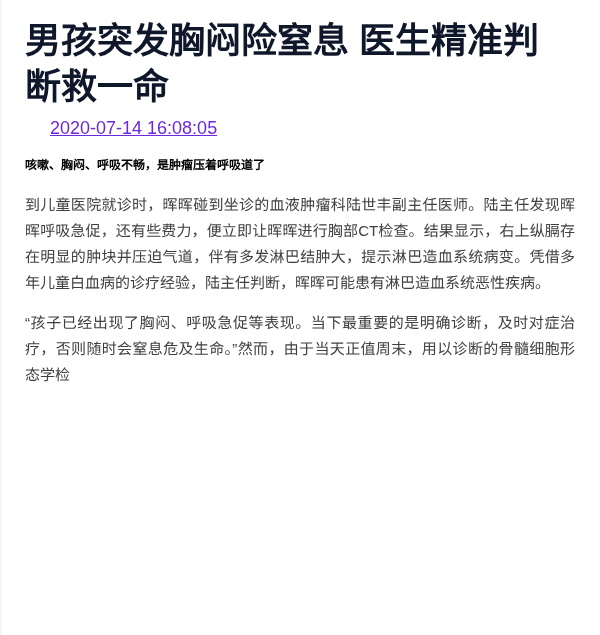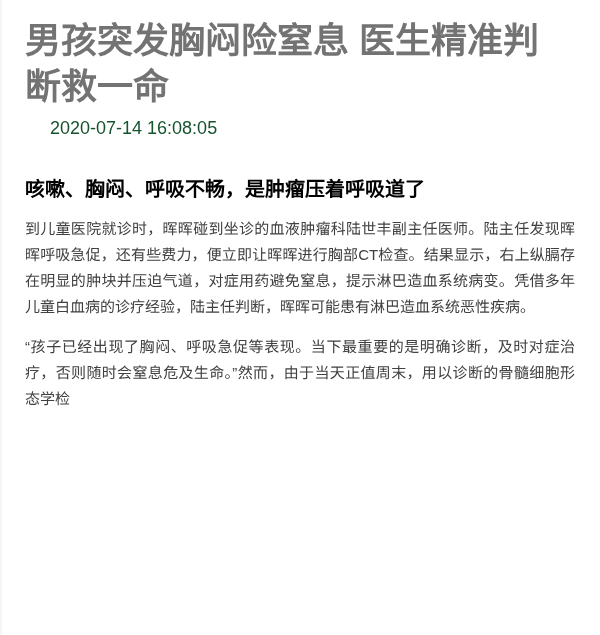--- a/index.html
+++ b/index.html
@@ -18,57 +18,58 @@
     overflow: hidden;
     background: #ffffff;
     border-left: 2px solid #f5f5f5;
     padding: 18px 25px 0 23px;
   }
   .article-title {
     margin: 0 12px 6px 0;
     font-size: 36px;
     line-height: 46px;
     font-weight: 700;
-    color: #737373;
+    color: #0f172a;
     letter-spacing: 0;
   }
   .timestamp {
-    margin: 0 0 36px 25px;
+    margin: 0 0 12px 25px;
     font-size: 18px;
     line-height: 24px;
-    color: #14532d;
+    color: #6d28d9;
     font-weight: 400;
+    text-decoration: underline;
   }
   .body-paragraph {
     margin: 0 0 14px 0;
     font-size: 15px;
     line-height: 26px;
     color: #404040;
     text-align: justify;
     text-justify: inter-ideograph;
   }
   .section-heading {
     margin: 0 0 14px 0;
-    font-size: 20px;
+    font-size: 12px;
     line-height: 26px;
     font-weight: 700;
     color: #000000;
   }
 </style>
 </head>
 <body>
 
 <main class="page">
 
   <h1 class="article-title">男孩突发胸闷险窒息 医生精准判断救一命</h1>
 
   <div class="timestamp">2020-07-14 16:08:05</div>
 
 
   <h2 class="section-heading">咳嗽、胸闷、呼吸不畅，是肿瘤压着呼吸道了</h2>
 
 
-  <p class="body-paragraph">到儿童医院就诊时，晖晖碰到坐诊的血液肿瘤科陆世丰副主任医师。陆主任发现晖晖呼吸急促，还有些费力，便立即让晖晖进行胸部CT检查。结果显示，右上纵膈存在明显的肿块并压迫气道，对症用药避免窒息，提示淋巴造血系统病变。凭借多年儿童白血病的诊疗经验，陆主任判断，晖晖可能患有淋巴造血系统恶性疾病。</p>
+  <p class="body-paragraph">到儿童医院就诊时，晖晖碰到坐诊的血液肿瘤科陆世丰副主任医师。陆主任发现晖晖呼吸急促，还有些费力，便立即让晖晖进行胸部CT检查。结果显示，右上纵膈存在明显的肿块并压迫气道，伴有多发淋巴结肿大，提示淋巴造血系统病变。凭借多年儿童白血病的诊疗经验，陆主任判断，晖晖可能患有淋巴造血系统恶性疾病。</p>
 
 
   <p class="body-paragraph">“孩子已经出现了胸闷、呼吸急促等表现。当下最重要的是明确诊断，及时对症治疗，否则随时会窒息危及生命。”然而，由于当天正值周末，用以诊断的骨髓细胞形态学检</p>
 
 </main>
 
 </body></html>

